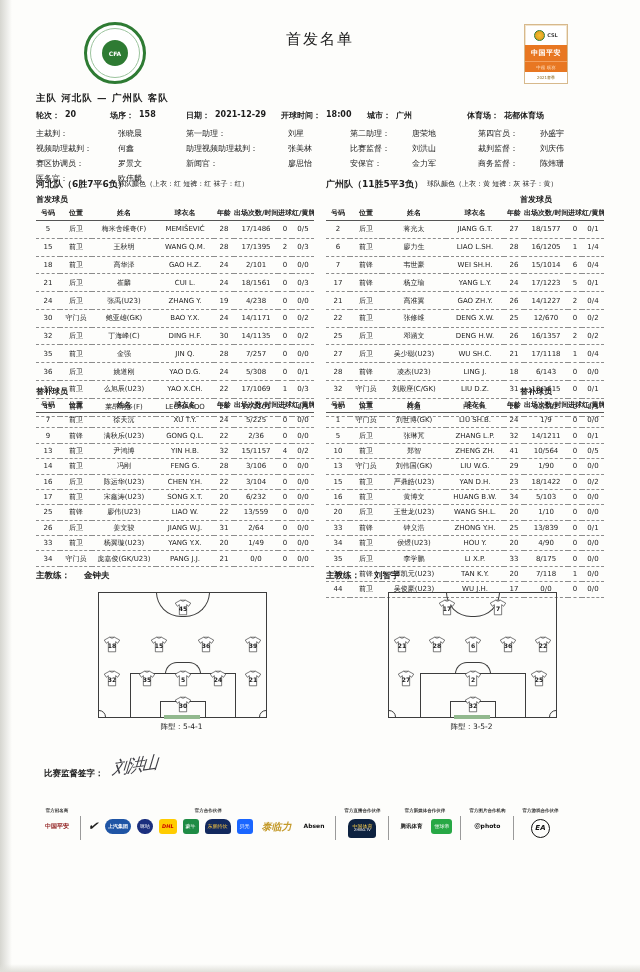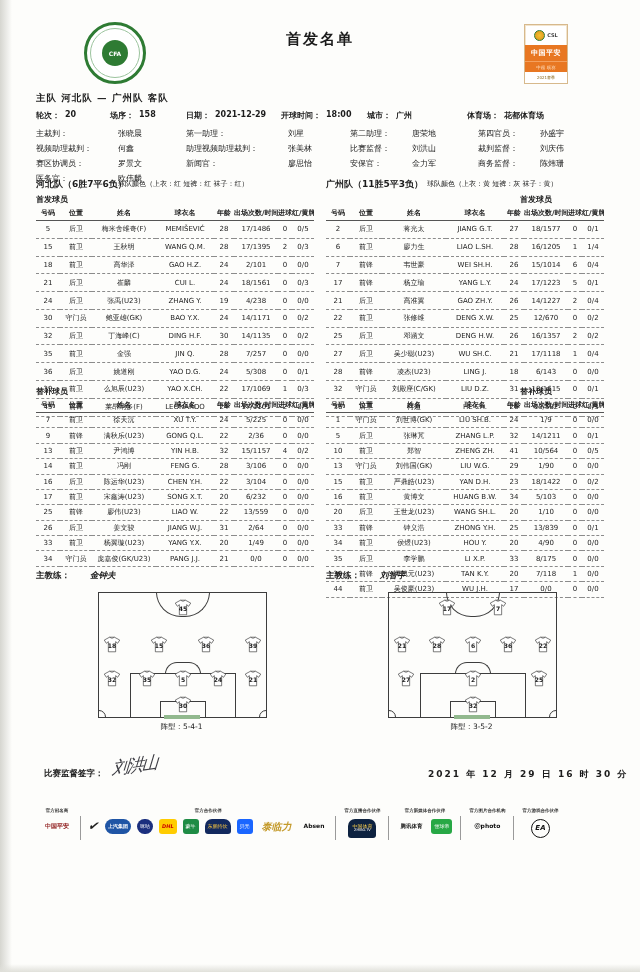--- a/index.html
+++ b/index.html
@@ -7,21 +7,21 @@
         font-family:"DejaVu Sans",sans-serif;color:#1c1c1c;overflow:hidden;}
   .abs{position:absolute;}
   .scan-edge-l{position:absolute;left:0;top:0;bottom:0;width:12px;
     background:linear-gradient(90deg,#d6d6d0,rgba(253,253,251,0));}
   .scan-edge-b{position:absolute;left:0;right:0;bottom:0;height:8px;
     background:linear-gradient(0deg,#e0e0da,rgba(253,253,251,0));}
 
   
   .title-wrap{top:24px;left:0;width:640px;text-align:center;}
   .title{font-size:17px;font-weight:bold;letter-spacing:1px;}
-  .subtitle{font-size:15px;font-weight:bold;margin-top:6px;letter-spacing:2px;}
+  .subtitle{font-size:15px;font-weight:normal;margin-top:6px;letter-spacing:2px;}
   .cfa{top:22px;left:84px;width:56px;height:56px;border:3px solid #2e7b33;border-radius:50%;
        background:#fff;display:flex;align-items:center;justify-content:center;}
   .cfa-inner{width:26px;height:26px;border-radius:50%;background:#2e7b33;color:#fff;
        font-size:6px;font-weight:bold;display:flex;align-items:center;justify-content:center;}
   .cfa-ring{position:absolute;inset:3px;border:1px solid #9cc49e;border-radius:50%;}
   .csl{top:24px;left:524px;width:42px;height:58px;border:1px solid #d7b98c;background:#fff;
        display:flex;flex-direction:column;overflow:hidden;box-shadow:0 0 0 1px #f2e4cd inset;}
   .csl-top{height:20px;display:flex;align-items:center;justify-content:center;gap:2px;}
   .csl-ball{width:9px;height:9px;border-radius:50%;background:radial-gradient(#f6c12c,#d98f1e);border:1px solid #2e7b33;}
   .csl-top span{font-size:5px;font-weight:bold;color:#444;}
@@ -61,21 +61,21 @@
   table.roster th:nth-child(1),table.roster td:nth-child(1){width:24px;}
   table.roster th:nth-child(2),table.roster td:nth-child(2){width:32px;}
   table.roster th:nth-child(3),table.roster td:nth-child(3){width:64px;}
   table.roster th:nth-child(4),table.roster td:nth-child(4){width:58px;}
   table.roster th:nth-child(5),table.roster td:nth-child(5){width:20px;}
   table.roster th:nth-child(6),table.roster td:nth-child(6){width:44px;}
   table.roster th:nth-child(7),table.roster td:nth-child(7){width:14px;}
   table.roster th:nth-child(8),table.roster td:nth-child(8){width:22px;}
 
   .coach{font-size:8.5px;font-weight:bold;}
-  .coach .cv{margin-left:20px;font-style:italic;}
+  .coach .cv{margin-left:14px;}
 
   
   .pitch{position:absolute;width:167px;height:124px;border:1.3px solid #3d3d3d;overflow:hidden;}
   .p-centerarc{position:absolute;top:-1px;left:50%;transform:translateX(-50%);width:52px;height:24px;
      border:1.3px solid #3d3d3d;border-top:none;border-radius:0 0 52px 52px;}
   .p-penbox{position:absolute;bottom:-1px;left:50%;transform:translateX(-50%);width:104px;height:44px;
      border:1.3px solid #3d3d3d;border-bottom:none;}
   .p-goalbox{position:absolute;bottom:-1px;left:50%;transform:translateX(-50%);width:44px;height:16px;
      border:1.3px solid #3d3d3d;border-bottom:none;}
   .p-arc{position:absolute;bottom:43px;left:50%;transform:translateX(-50%);width:34px;height:11px;
@@ -880,21 +880,20 @@
           <text x="22" y="30" text-anchor="middle" font-size="15" font-weight="bold" fill="#1c1c1c" font-family="DejaVu Sans,sans-serif">32</text>
         </svg></div>
     </div>
   <div class="abs goalbar" style="top:715px;left:454px;"></div>
   <div class="abs caption" style="top:722px;left:388px;">阵型：3-5-2</div>
 
   <div class="abs sig-label">比赛监督签字：</div>
   <div class="abs sig">
     <span class="sig-name">刘洪山</span>
   </div>
-  <div class="abs datefld">2021 年 12 月 29 日 16 时 30 分</div>
 
   <div class="abs sponsors">
       <div class="sp-group">
         <div class="sp-label">官方冠名商</div>
         <div class="sp-row">
           <div class="chip pingan">
             <span>中国平安</span>
           </div>
         </div>
       </div>

